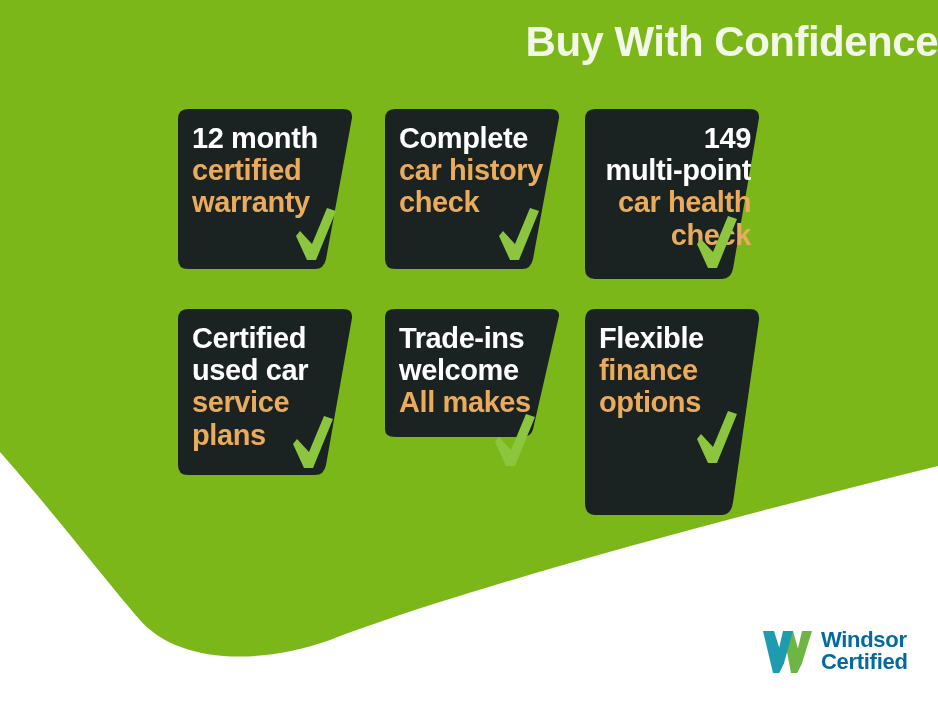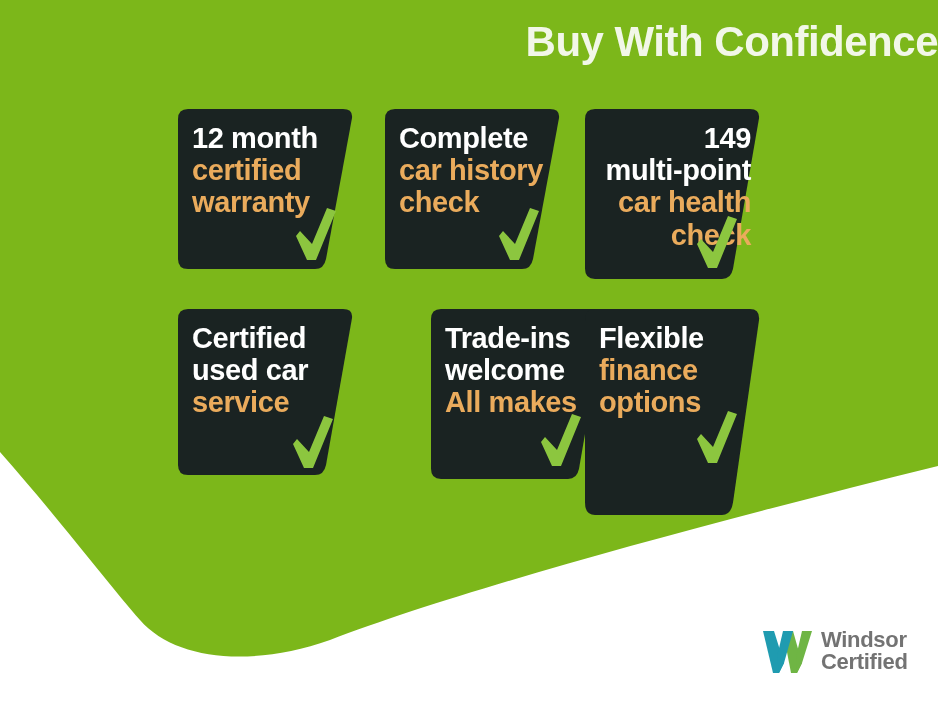--- a/index.html
+++ b/index.html
@@ -107,21 +107,21 @@
     align-items: center;
   }
   .logo-mark {
     width: 52px;
     height: 48px;
     margin-right: 7px;
   }
   .logo-words {
     display: block;
     line-height: 1.02;
-    color: #737373;
+    color: #0369a1;
     font-weight: bold;
     font-size: 22px;
     letter-spacing: -0.3px;
     font-family: "Liberation Sans", sans-serif;
   }
   .logo-words span { display: block; }
 </style>
 </head>
 <body>
 
@@ -186,27 +186,28 @@
 
     <div class="card" style="left:178px; top:309px; height:166px;">
       <svg class="card-shape" viewBox="0 0 175 166" preserveAspectRatio="none" xmlns="http://www.w3.org/2000/svg">
         <path d="M 10,0 L 165,0 Q 175,0 174,9 L 148,156 Q 146,166 137,166
                  L 10,166 Q 0,166 0,156 L 0,10 Q 0,0 10,0 Z" fill="#1a2322"></path>
       </svg>
       <div class="card-text">
         <span class="ln w">Certified</span>
         <span class="ln w">used car</span>
         <span class="ln o">service</span>
+        <span class="ln o">plans</span>
       </div>
       <svg class="tick" style="left:113px; top:105px;" viewBox="0 0 46 56" xmlns="http://www.w3.org/2000/svg">
         <path d="M 2,30 L 6,25 L 18,38 L 33,2 L 42,5 L 22,54 L 13,54 Z" fill="#8cc63f"></path>
       </svg>
     </div>
 
-    <div class="card" style="left:385px; top:309px; height:170px;margin-left:46px;">
+    <div class="card" style="left:385px; top:309px; height:128px;">
       <svg class="card-shape" viewBox="0 0 175 166" preserveAspectRatio="none" xmlns="http://www.w3.org/2000/svg">
         <path d="M 10,0 L 165,0 Q 175,0 174,9 L 148,156 Q 146,166 137,166
                  L 10,166 Q 0,166 0,156 L 0,10 Q 0,0 10,0 Z" fill="#1a2322"></path>
       </svg>
       <div class="card-text">
         <span class="ln w">Trade-ins</span>
         <span class="ln w">welcome</span>
         <span class="ln o">All makes</span>
       </div>
       <svg class="tick" style="left:108px; top:103px;" viewBox="0 0 46 56" xmlns="http://www.w3.org/2000/svg">

